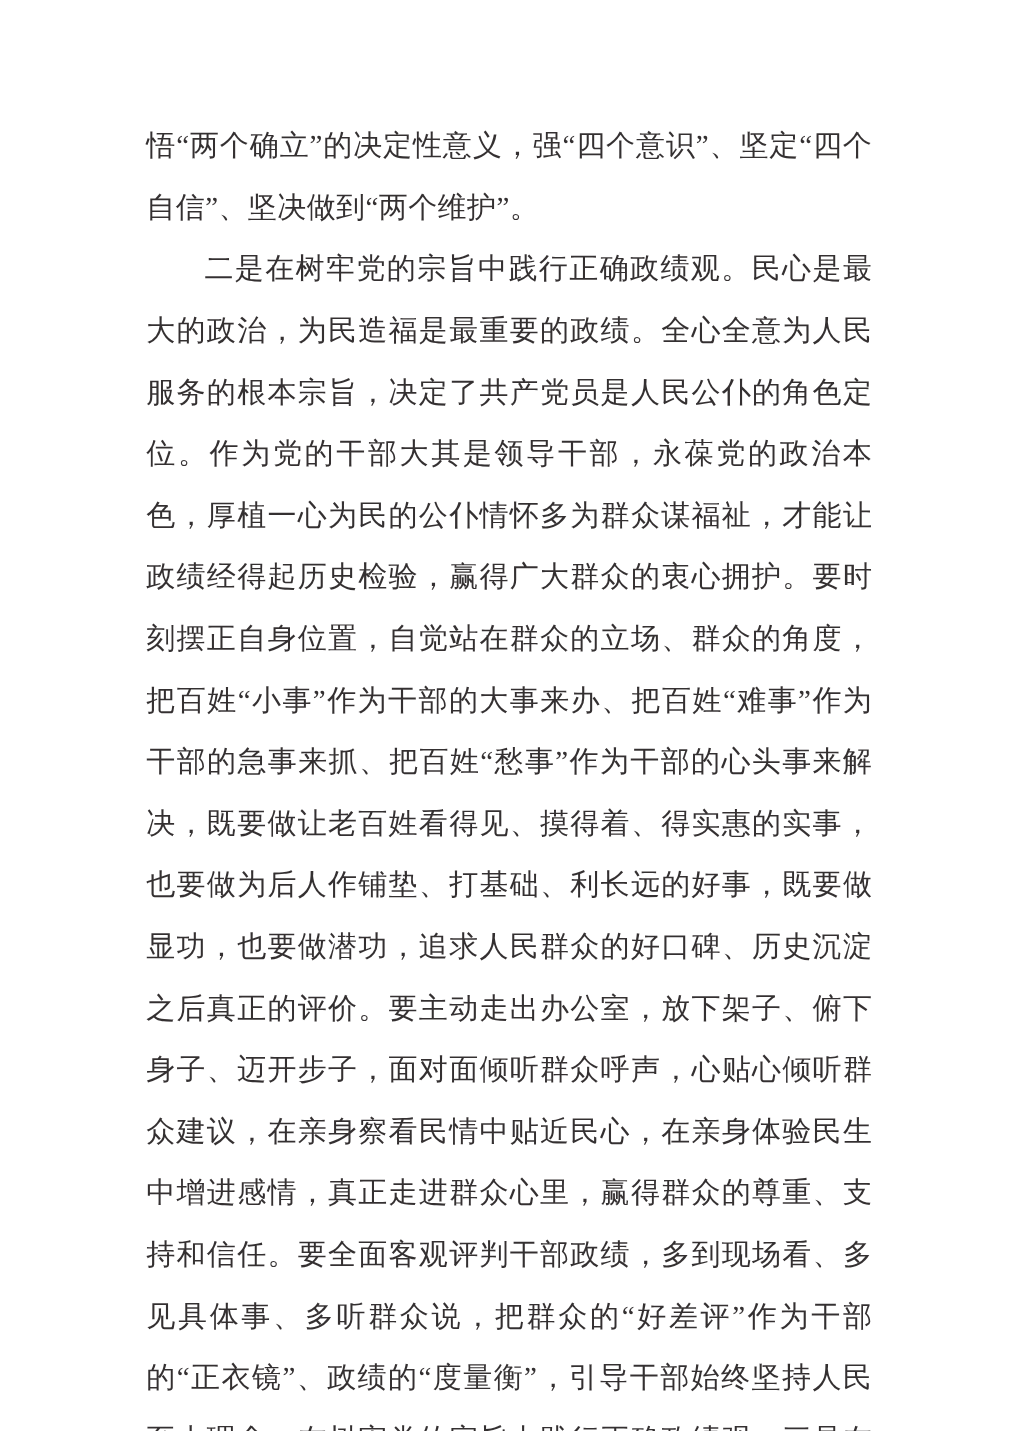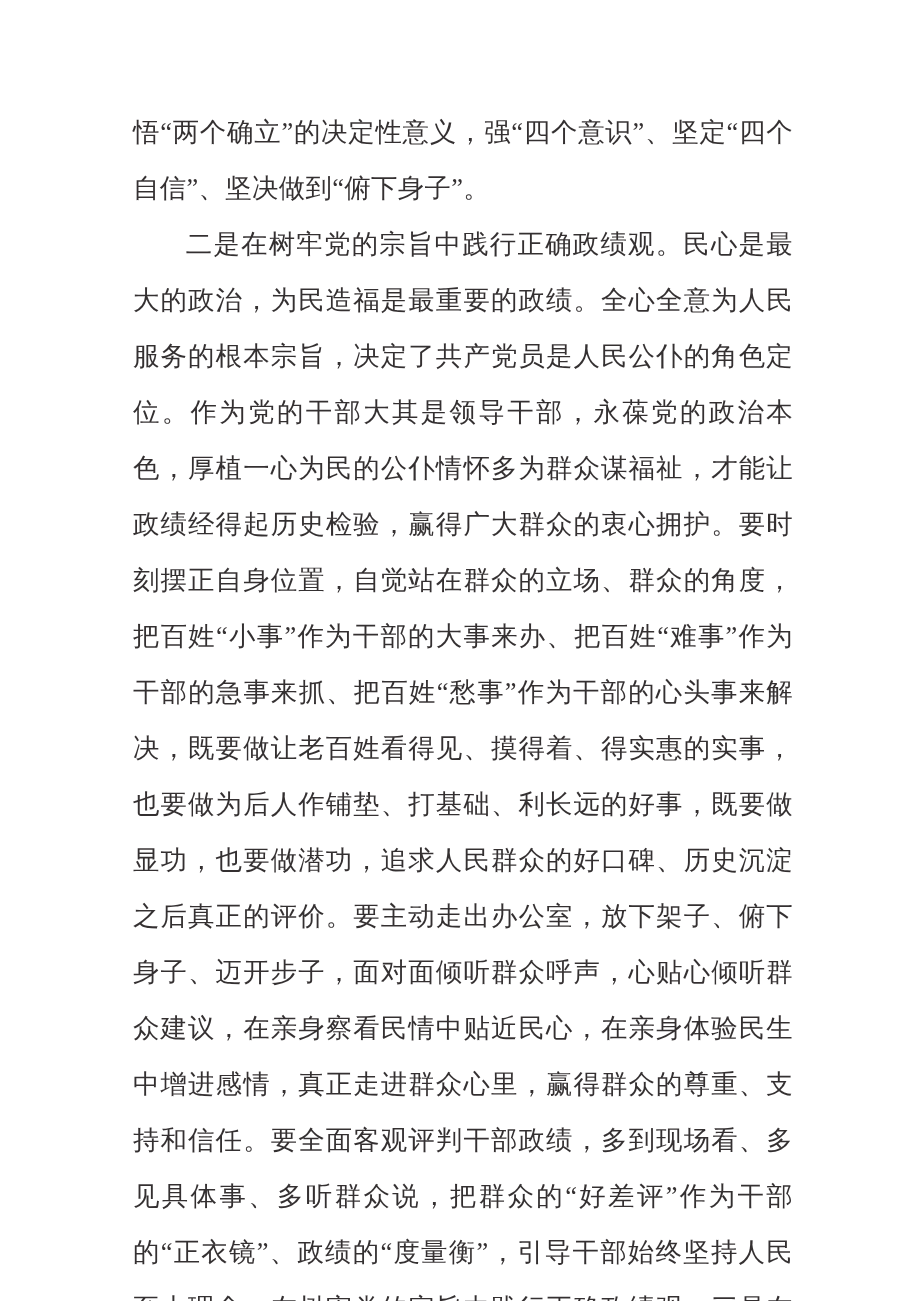--- a/index.html
+++ b/index.html
@@ -54,16 +54,16 @@
   
   #text-body {
     opacity: 0.92;
   }
 </style>
 </head>
 <body>
 
 <div id="page">
   <div id="text-body">
-    <p class="para">悟“两个确立”的决定性意义，强“四个意识”、坚定“四个自信”、坚决做到“俯下身子”。</p>
+    <p class="para">悟“两个确立”的决定性意义，强“四个意识”、坚定“四个自信”、坚决做到“两个维护”。</p>
     <p class="para indent">二是在树牢党的宗旨中践行正确政绩观。民心是最大的政治，为民造福是最重要的政绩。全心全意为人民服务的根本宗旨，决定了共产党员是人民公仆的角色定位。作为党的干部大其是领导干部，永葆党的政治本色，厚植一心为民的公仆情怀多为群众谋福祉，才能让政绩经得起历史检验，赢得广大群众的衷心拥护。要时刻摆正自身位置，自觉站在群众的立场、群众的角度，把百姓“小事”作为干部的大事来办、把百姓“难事”作为干部的急事来抓、把百姓“愁事”作为干部的心头事来解决，既要做让老百姓看得见、摸得着、得实惠的实事，也要做为后人作铺垫、打基础、利长远的好事，既要做显功，也要做潜功，追求人民群众的好口碑、历史沉淀之后真正的评价。要主动走出办公室，放下架子、俯下身子、迈开步子，面对面倾听群众呼声，心贴心倾听群众建议，在亲身察看民情中贴近民心，在亲身体验民生中增进感情，真正走进群众心里，赢得群众的尊重、支持和信任。要全面客观评判干部政绩，多到现场看、多见具体事、多听群众说，把群众的“好差评”作为干部的“正衣镜”、政绩的“度量衡”，引导干部始终坚持人民至上理念，在树牢党的宗旨中践行正确政绩观。三是在加强纪律作风中践行正确政绩观。作为党员干部，要在头脑中牢固树立正确的政绩观,要坚持按客观规律办事,在自身的工作、学习和生活中始终坚持求真务实、扎实肯干、力求高</p>
   </div>
 </div>
 
 </body></html>

